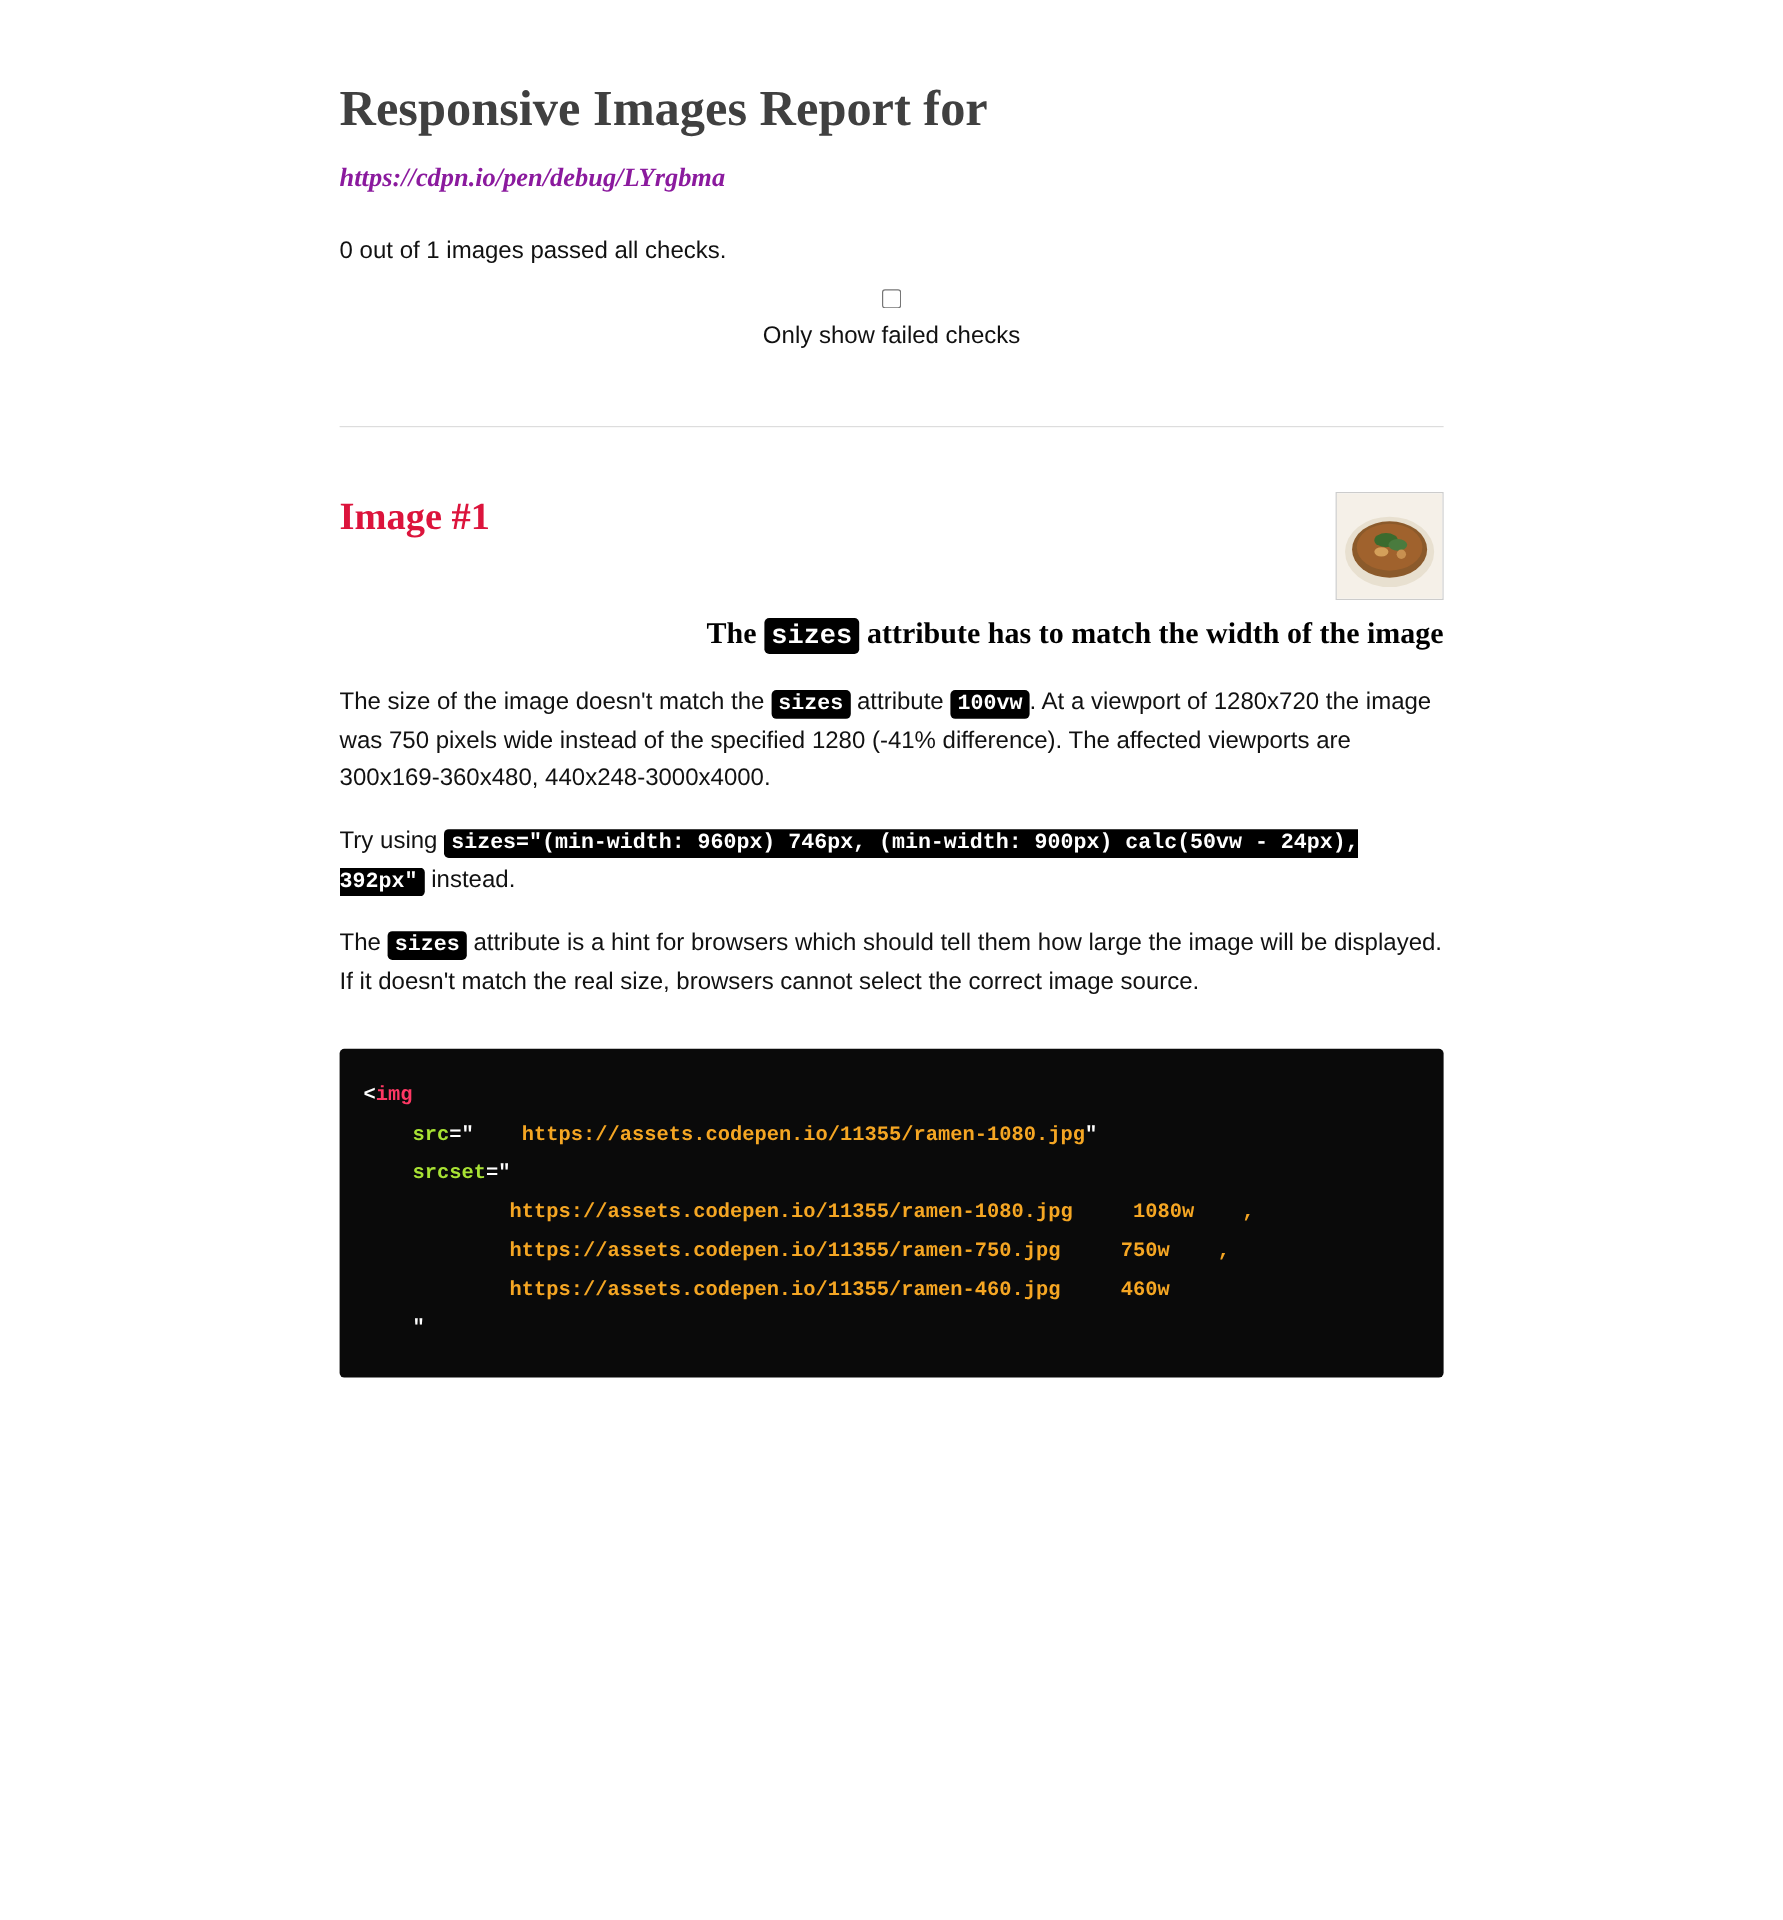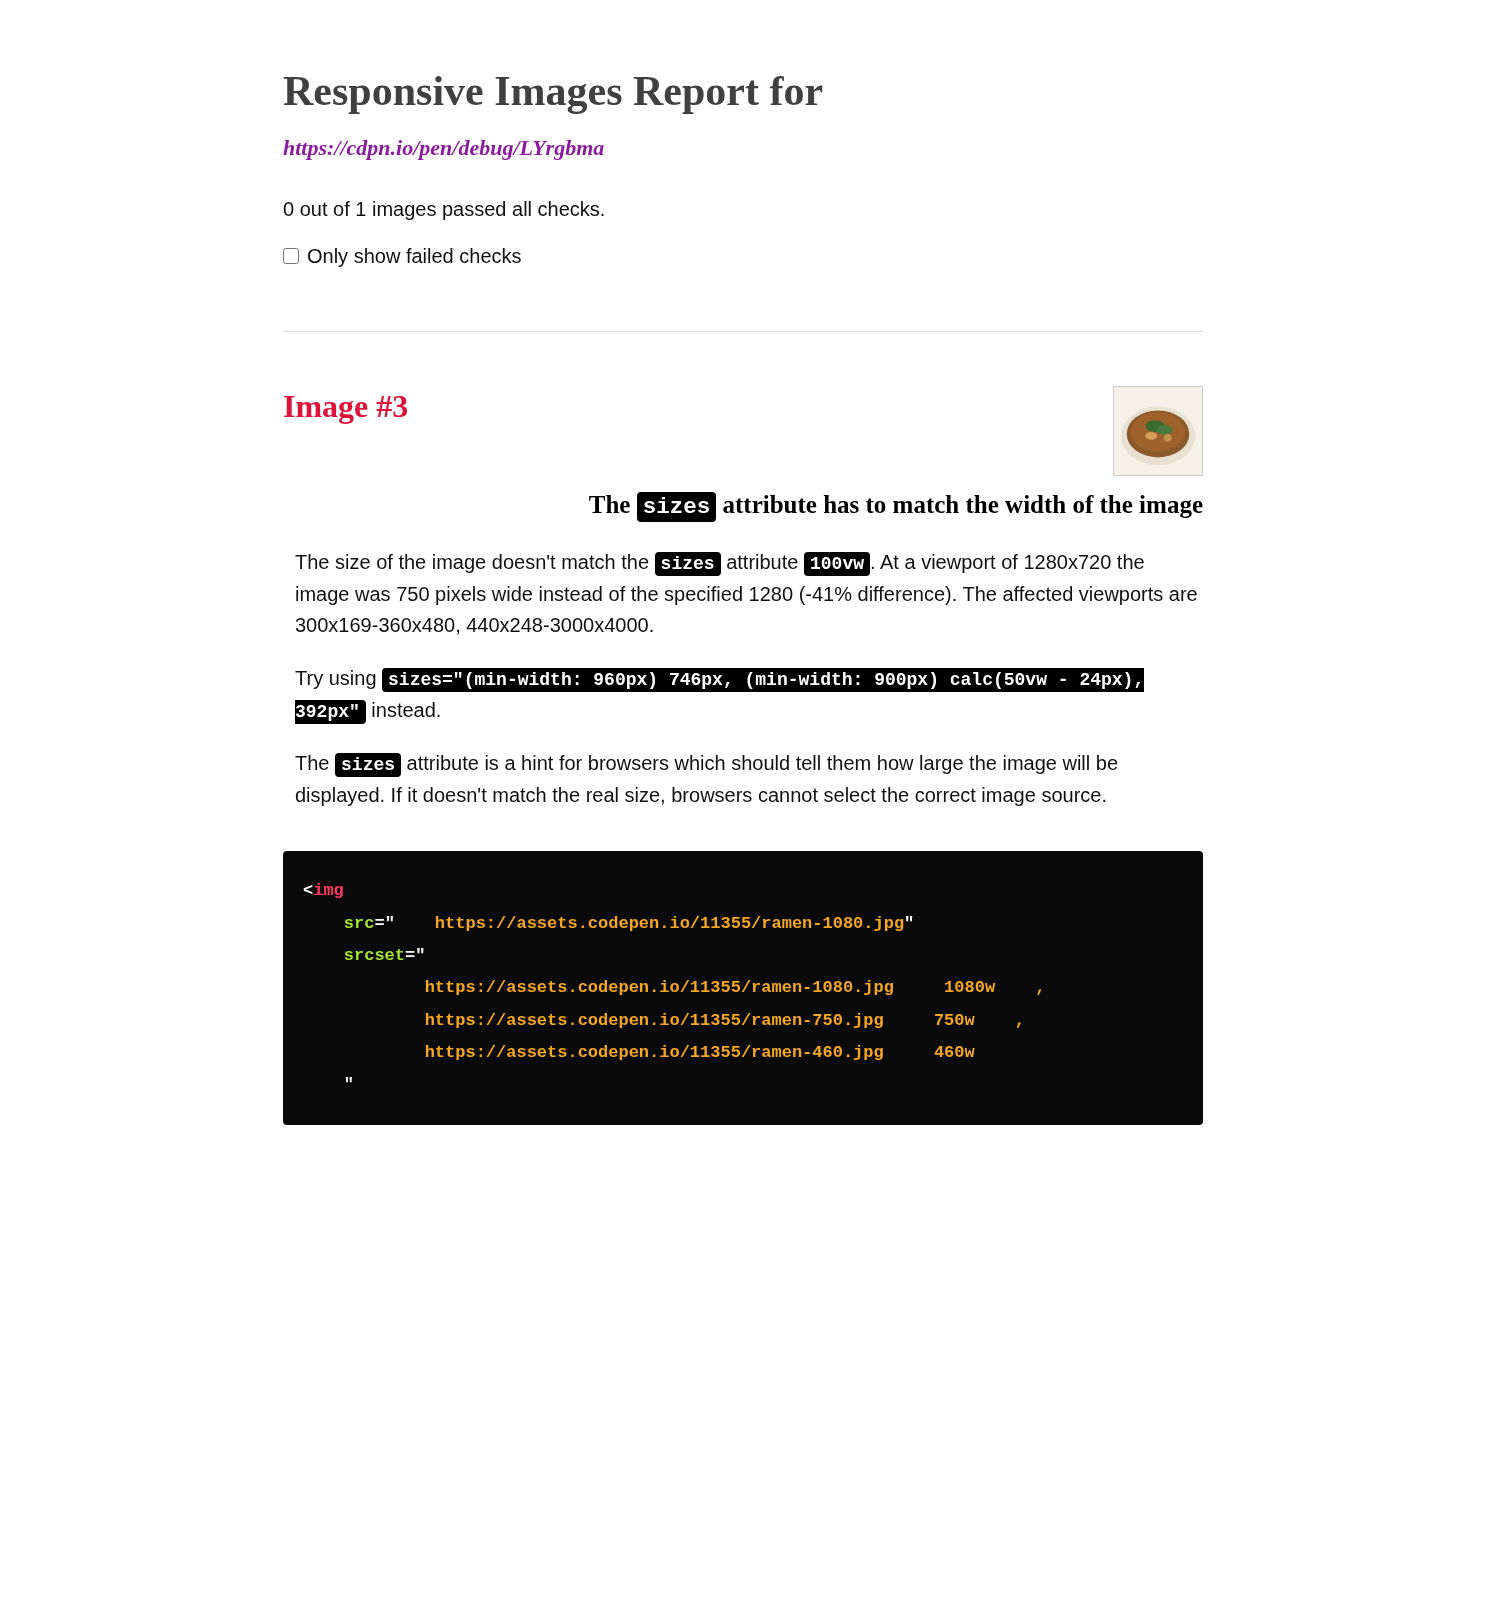--- a/index.html
+++ b/index.html
@@ -34,20 +34,21 @@
     .summary {
       margin: 0 0 16px 0;
       font-size: 20px;
     }
     .checkbox-row {
       display: flex;
       align-items: center;
       gap: 8px;
       font-size: 20px;
       margin-bottom: 60px;
+      flex-direction: column;
     }
     .checkbox-row input {
       width: 16px;
       height: 16px;
       margin: 0;
     }
     hr {
       border: none;
       border-top: 1px solid #ddd;
       margin: 0 0 50px 0;
@@ -81,21 +82,21 @@
     }
     h3 {
       font-family: Georgia, "Times New Roman", serif;
       font-weight: bold;
       font-size: 25px;
       margin: 0 0 22px 0;
       color: #000;
       text-align: right;
     }
     p {
-      margin: 0 0 22px 12px;
+      margin: 0 0 22px 0;
       font-size: 20px;
       line-height: 1.55;
     }
     code.inline {
       background: #000;
       color: #fff;
       font-family: "Courier New", Courier, monospace;
       font-weight: bold;
       padding: 2px 6px;
       border-radius: 4px;
@@ -130,21 +131,21 @@
 <p class="summary">0 out of 1 images passed all checks.</p>
 
 <label class="checkbox-row">
   <input type="checkbox" style="">
   <span>Only show failed checks</span>
 </label>
 
 <hr>
 
 <div class="image-header">
-  <h2>Image #3</h2>
+  <h2>Image #1</h2>
   <div class="thumbnail">
     <svg viewBox="0 0 90 90">
       <rect width="90" height="90" fill="#f5f0e8"></rect>
       <ellipse cx="45" cy="50" rx="38" ry="30" fill="#e8e0d0"></ellipse>
       <ellipse cx="45" cy="48" rx="32" ry="24" fill="#8b5a2b"></ellipse>
       <ellipse cx="45" cy="46" rx="28" ry="20" fill="#a0622d"></ellipse>
       <ellipse cx="42" cy="40" rx="10" ry="6" fill="#3a6b2e"></ellipse>
       <ellipse cx="52" cy="44" rx="8" ry="5" fill="#4a7b3e"></ellipse>
       <ellipse cx="38" cy="50" rx="6" ry="4" fill="#d4a05a"></ellipse>
       <circle cx="55" cy="52" r="4" fill="#c89050"></circle>

